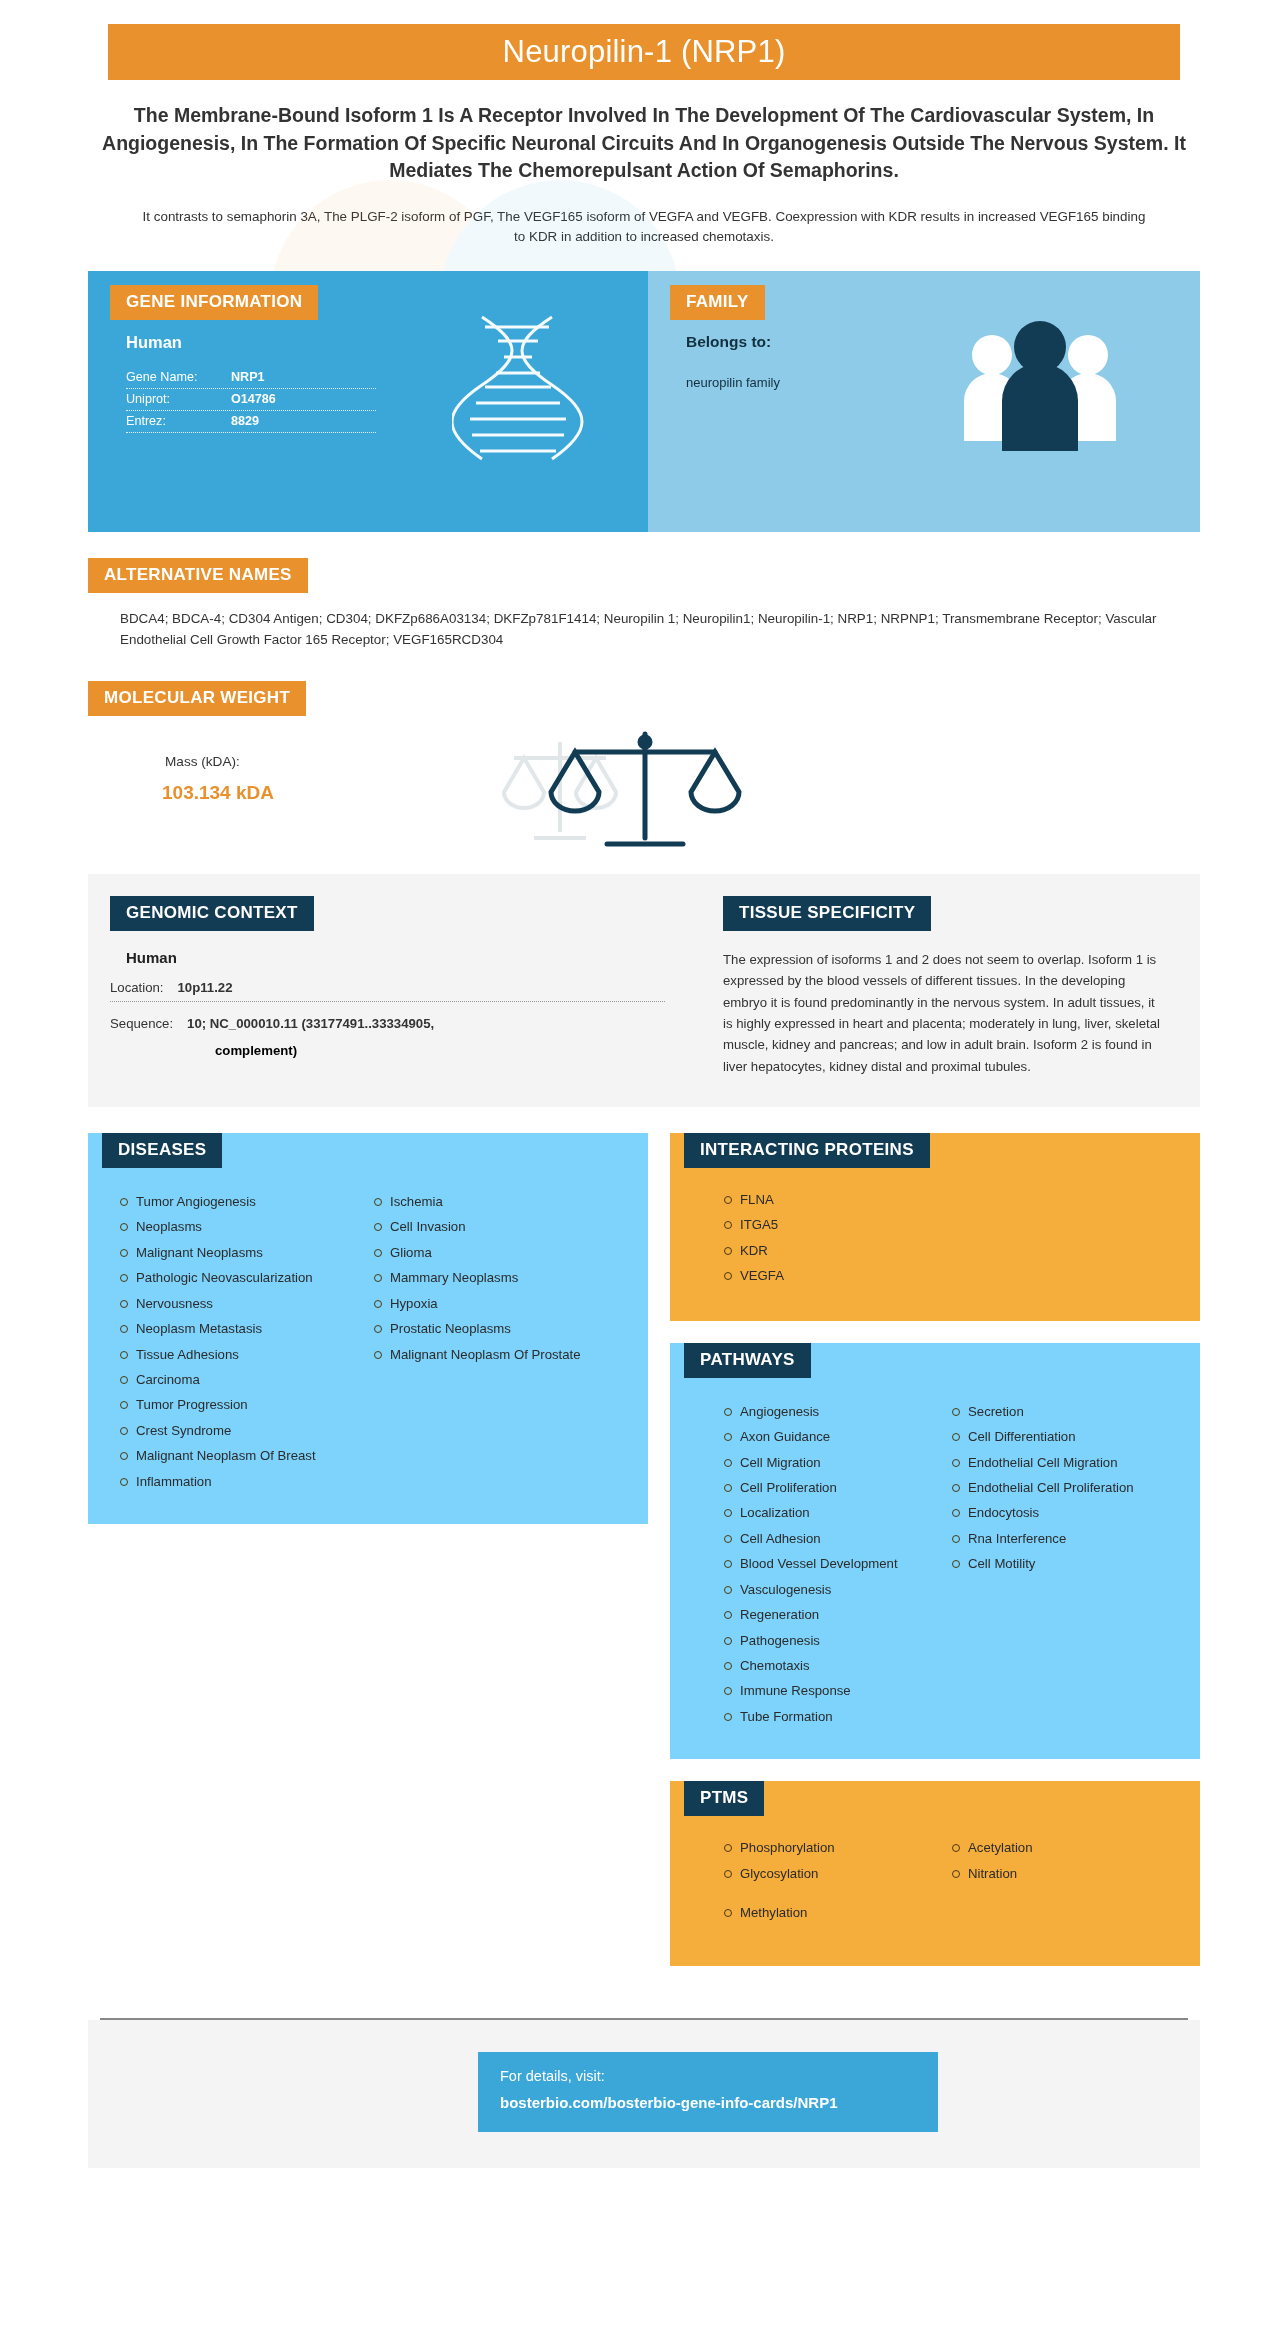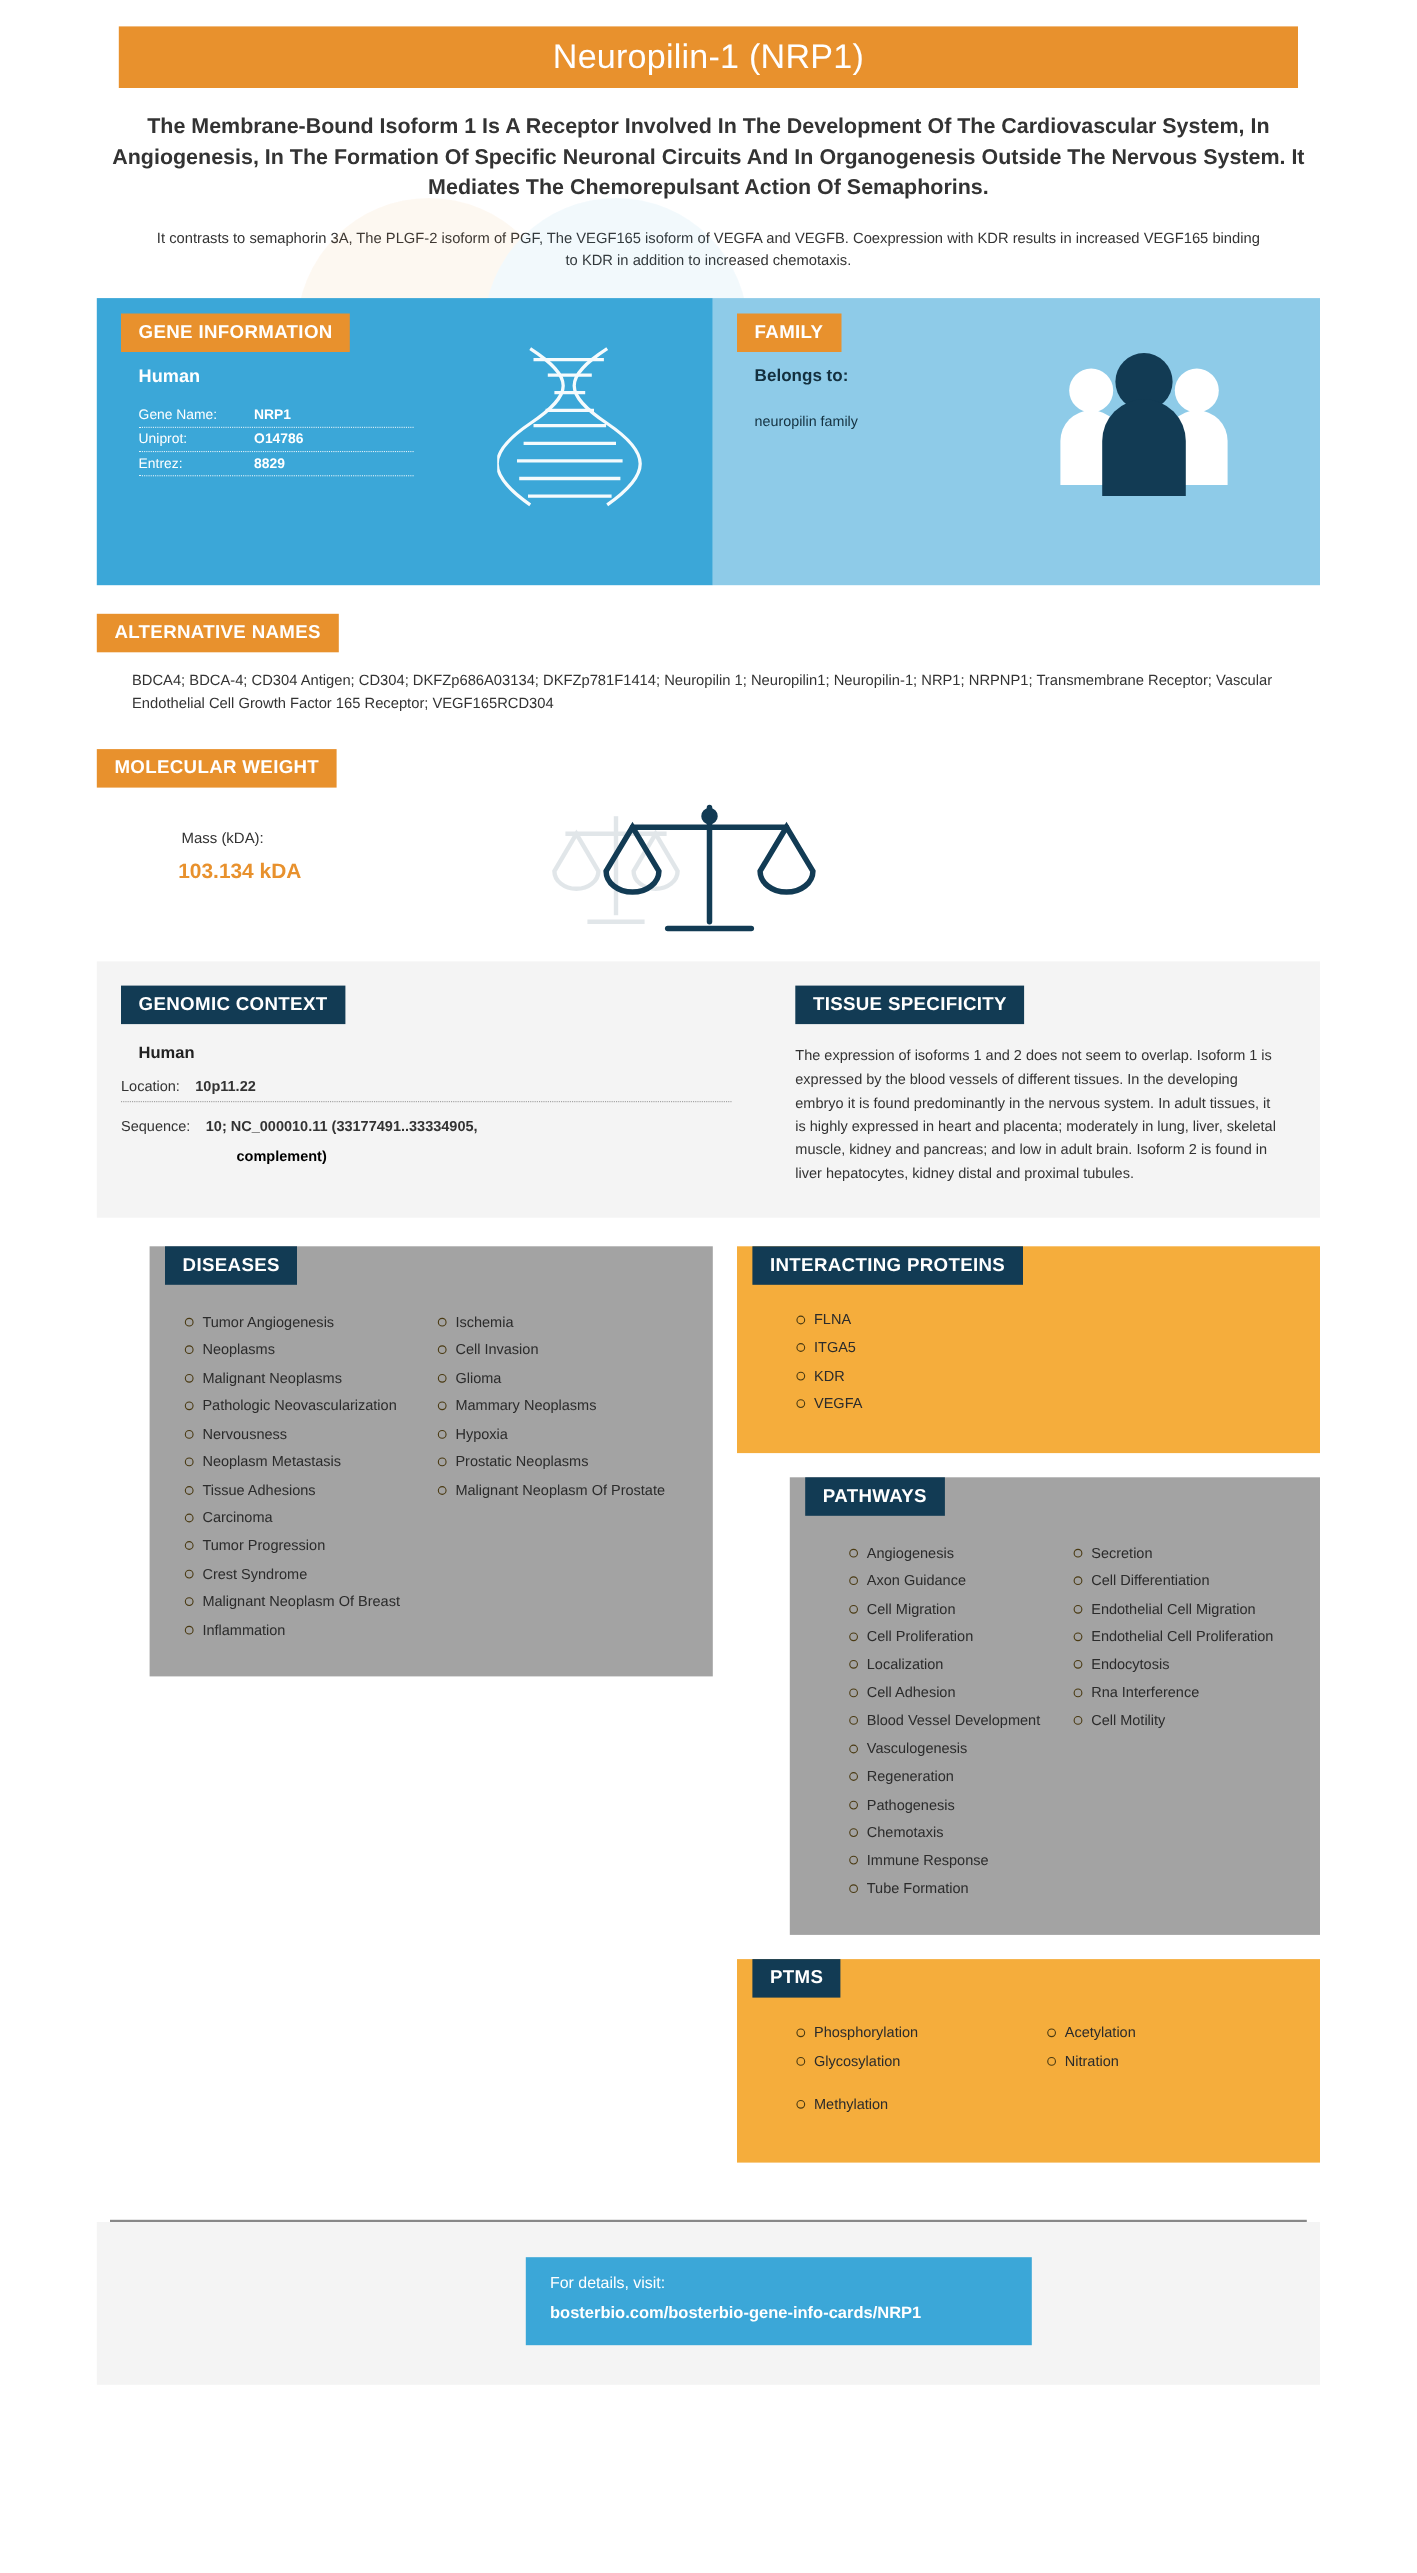--- a/index.html
+++ b/index.html
@@ -177,21 +177,21 @@
     margin: 26px 88px 0 88px;
     display: flex;
     gap: 22px;
     align-items: flex-start;
   }
   .col-left { width: 560px; }
   .col-right { flex: 1; }
 
   .panel { position: relative; margin-bottom: 22px; }
   .panel-amber { background: #f5ad3c; }
-  .panel-orange { background: #a3a3a3; margin-left: 48px; }
+  .panel-orange { background: #7dd3fc; }
   .panel-head-abs { position: absolute; left: 14px; top: -0px; }
   .panel-inner { padding: 50px 26px 26px 26px; }
 
   ul.dots {
     margin: 0; padding: 0; list-style: none;
   }
   ul.dots li {
     position: relative;
     padding-left: 22px;
     margin-bottom: 8px;

